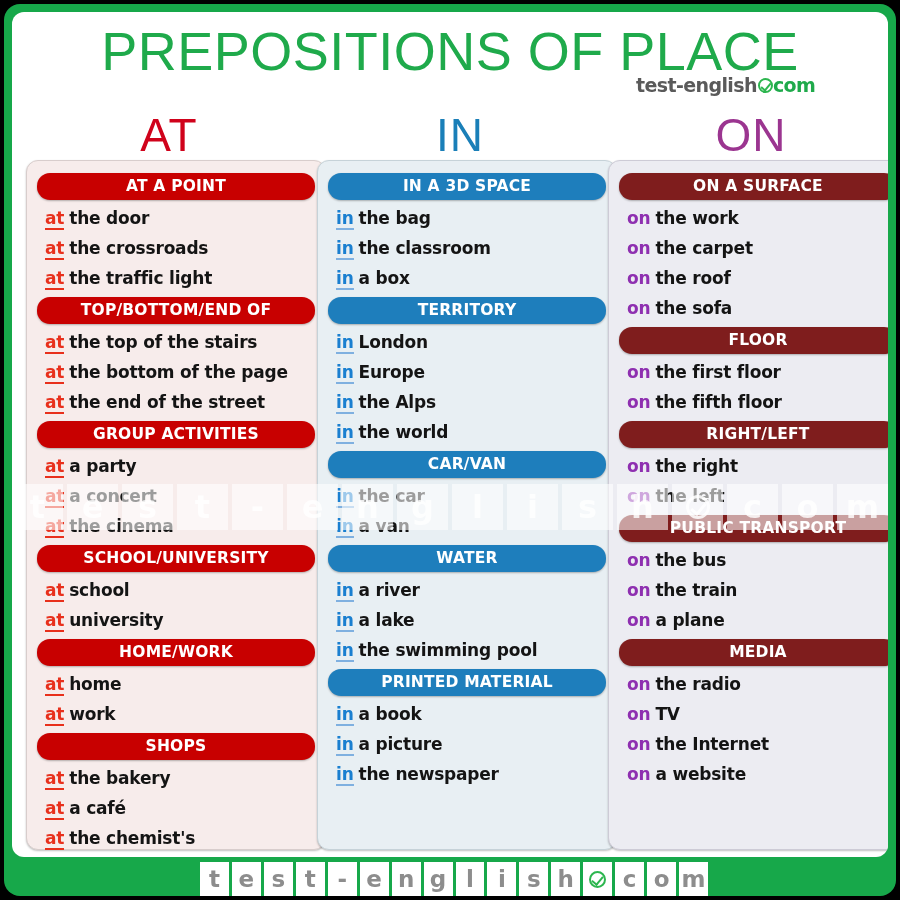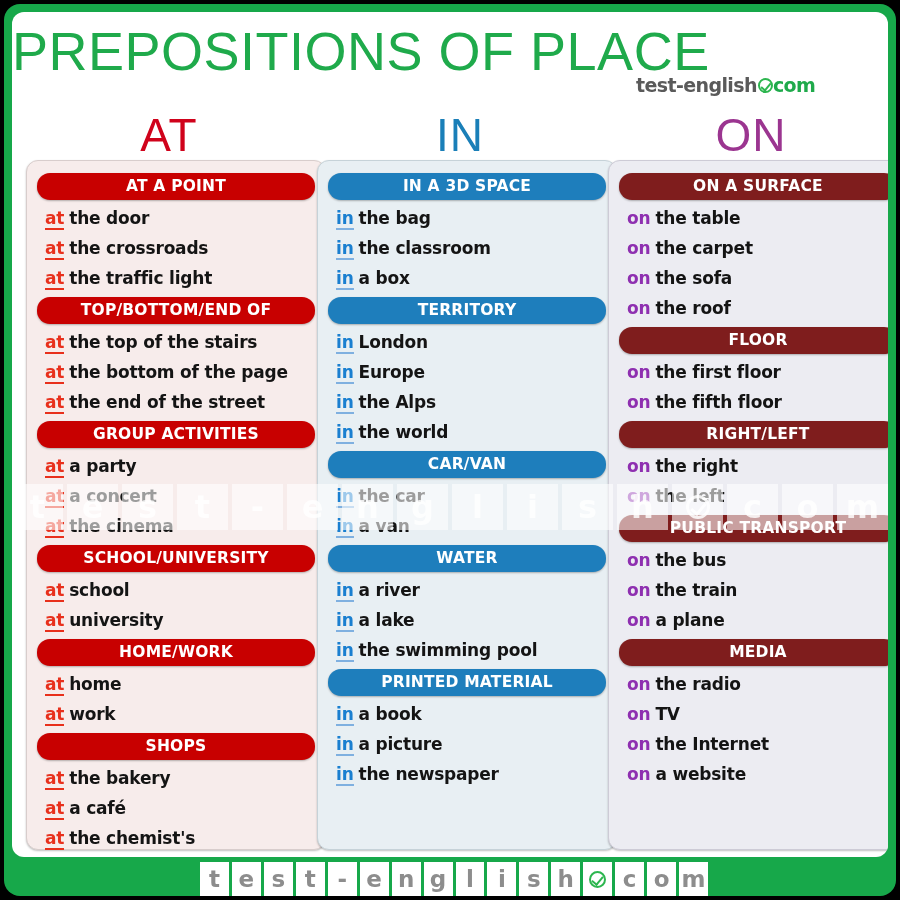--- a/index.html
+++ b/index.html
@@ -38,20 +38,21 @@
     box-sizing: border-box;
     overflow: hidden;
   }
 
   
   #title {
     position: absolute;
     left: 0;
     top: 8px;
     width: 876px;
+    text-align: center;
     font-family: "Liberation Sans", sans-serif;
     font-size: 54px;
     font-weight: 400;
     letter-spacing: 0.5px;
     color: #1faa4b;
     white-space: nowrap;
   }
 
   #header-logo {
     position: absolute;
@@ -313,24 +314,24 @@
         <div class="row"><span class="prep">in</span><span>a river</span></div>
         <div class="row"><span class="prep">in</span><span>a lake</span></div>
         <div class="row"><span class="prep">in</span><span>the swimming pool</span></div>
         <div class="pill">PRINTED MATERIAL</div>
         <div class="row"><span class="prep">in</span><span>a book</span></div>
         <div class="row"><span class="prep">in</span><span>a picture</span></div>
         <div class="row"><span class="prep">in</span><span>the newspaper</span></div>
       </div>
     <div class="column" id="col-on">
         <div class="pill">ON A SURFACE</div>
-        <div class="row"><span class="prep">on</span><span>the table</span></div>
+        <div class="row"><span class="prep">on</span><span>the work</span></div>
         <div class="row"><span class="prep">on</span><span>the carpet</span></div>
+        <div class="row"><span class="prep">on</span><span>the roof</span></div>
         <div class="row"><span class="prep">on</span><span>the sofa</span></div>
-        <div class="row"><span class="prep">on</span><span>the roof</span></div>
         <div class="pill">FLOOR</div>
         <div class="row"><span class="prep">on</span><span>the first floor</span></div>
         <div class="row"><span class="prep">on</span><span>the fifth floor</span></div>
         <div class="pill">RIGHT/LEFT</div>
         <div class="row"><span class="prep">on</span><span>the right</span></div>
         <div class="row"><span class="prep">on</span><span>the left</span></div>
         <div class="pill">PUBLIC TRANSPORT</div>
         <div class="row"><span class="prep">on</span><span>the bus</span></div>
         <div class="row"><span class="prep">on</span><span>the train</span></div>
         <div class="row"><span class="prep">on</span><span>a plane</span></div>

